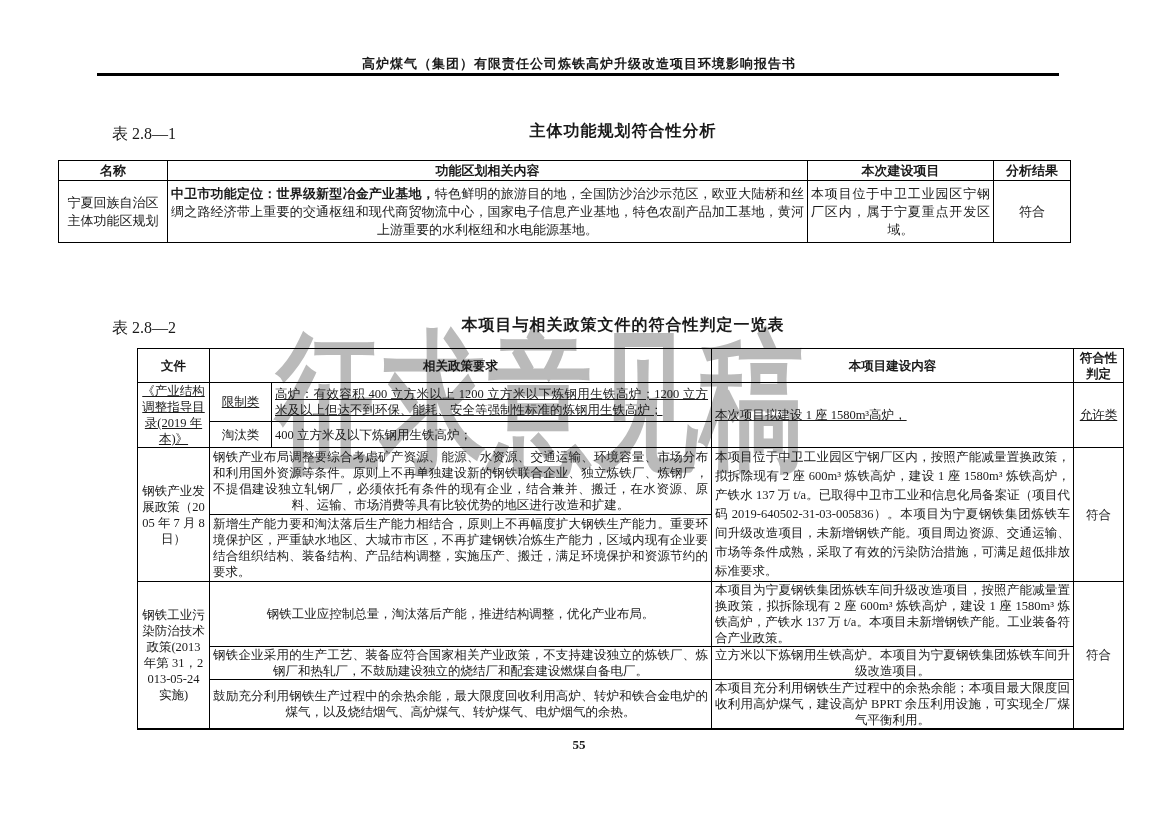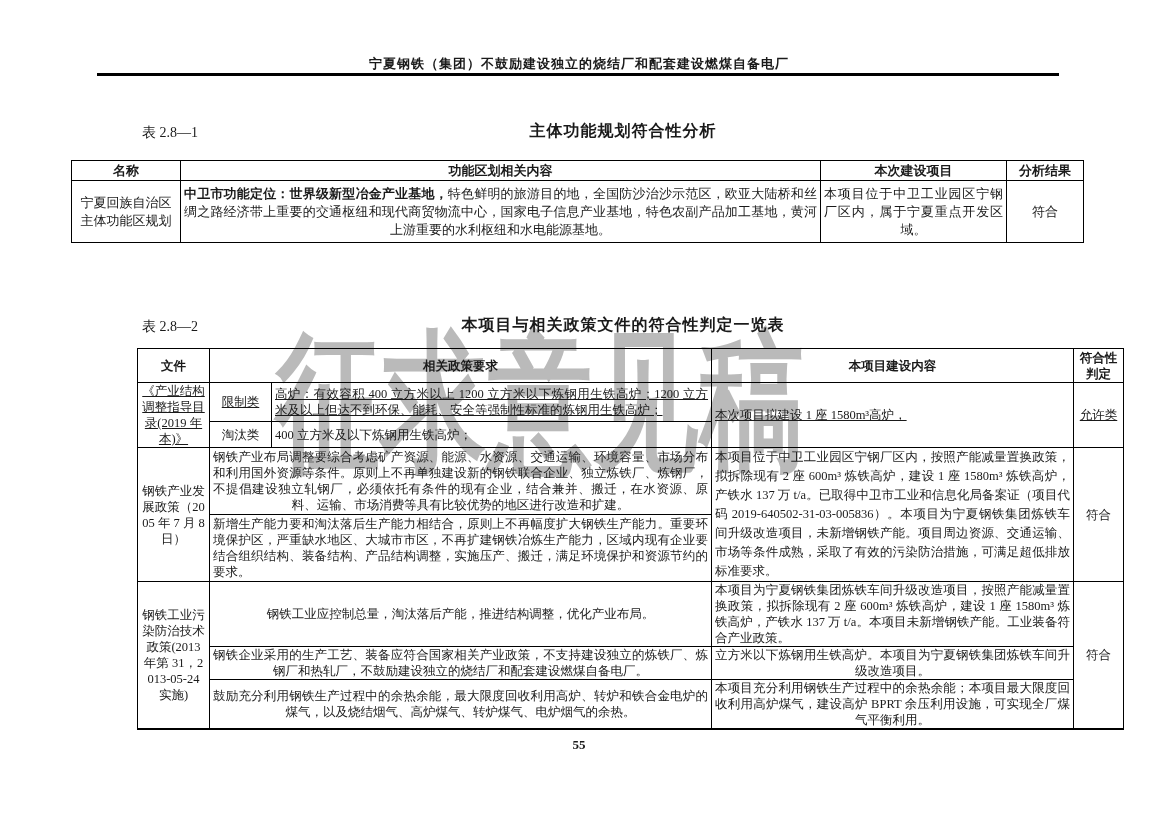--- a/index.html
+++ b/index.html
@@ -24,54 +24,54 @@
   
   .watermark{
     position:absolute;left:276px;top:326px;z-index:1;
     font-family:"DejaVu Sans","Liberation Sans",sans-serif;
     font-weight:bold;font-size:104px;line-height:1;
     letter-spacing:2px;color:#a9a9a9;opacity:.8;
     transform:scaleY(1.45);transform-origin:top left;
     white-space:nowrap;
   }
   
-  .cap-label{position:absolute;left:112px;font-size:14px;z-index:2;margin-left:30px;}
+  .cap-label{position:absolute;left:112px;font-size:16px;z-index:2;}
   .cap-title{position:absolute;left:0;width:100%;text-align:center;
     font-size:16px;font-weight:bold;letter-spacing:1px;z-index:2;margin-left:44px;}
   .cap1-label{top:124px;} .cap1-title{top:121px;}
   .cap2-label{top:318px;} .cap2-title{top:315px;}
   
   table{border-collapse:collapse;table-layout:fixed;position:absolute;z-index:2;background:transparent;}
   td{border:1px solid #000;vertical-align:middle;padding:0 3px;
      font-size:13px;line-height:18px;word-break:break-all;}
   .th{font-weight:bold;text-align:center;padding:0 1px;}
   .ctr{text-align:center;}
   .jst{text-align:justify;text-justify:inter-ideograph;}
   .jlc{text-align:justify;text-align-last:center;}
-  #table1{left:71px;top:160px;width:1012px;}
+  #table1{left:58px;top:160px;width:1012px;}
   #table1 .r-h{height:20px;} #table1 .r-1{height:54px;} #table1 .r-2{height:62px;}
   #table2{left:89px;top:348px;width:986px;border-bottom:2px solid #000;margin-left:48px;}
   #table2 td{font-size:12.5px;line-height:16px;}
   #table2 .big{line-height:19px;}
   #table2 .r-h{height:34px;}
   #table2 .r-1a{height:33px;text-decoration:underline;} #table2 .r-1b{height:22px;}
   #table2 .r-2a{height:64px;} #table2 .r-2b{height:50px;}
   #table2 .r-3a{height:45px;} #table2 .r-3b{height:31px;} #table2 .r-3c{height:49px;}
   
   .page-number{position:absolute;top:737px;left:0;width:100%;
     text-align:center;font-weight:bold;font-size:13px;z-index:2;}
 </style>
 </head>
 <body>
 
 <div class="page">
 
   <div class="watermark">征求意见稿</div>
 
-  <div class="doc-header">宁夏钢铁（集团）不鼓励建设独立的烧结厂和配套建设燃煤自备电厂</div>
+  <div class="doc-header">高炉煤气（集团）有限责任公司炼铁高炉升级改造项目环境影响报告书</div>
   <div class="header-rule"></div>
 
   <div class="cap-label cap1-label">表 2.8—1</div>
   <div class="cap-title cap1-title">主体功能规划符合性分析</div>
 
   <table id="table1">
     <colgroup>
         <col style="width:109px">
         <col style="width:640px">
         <col style="width:186px">

